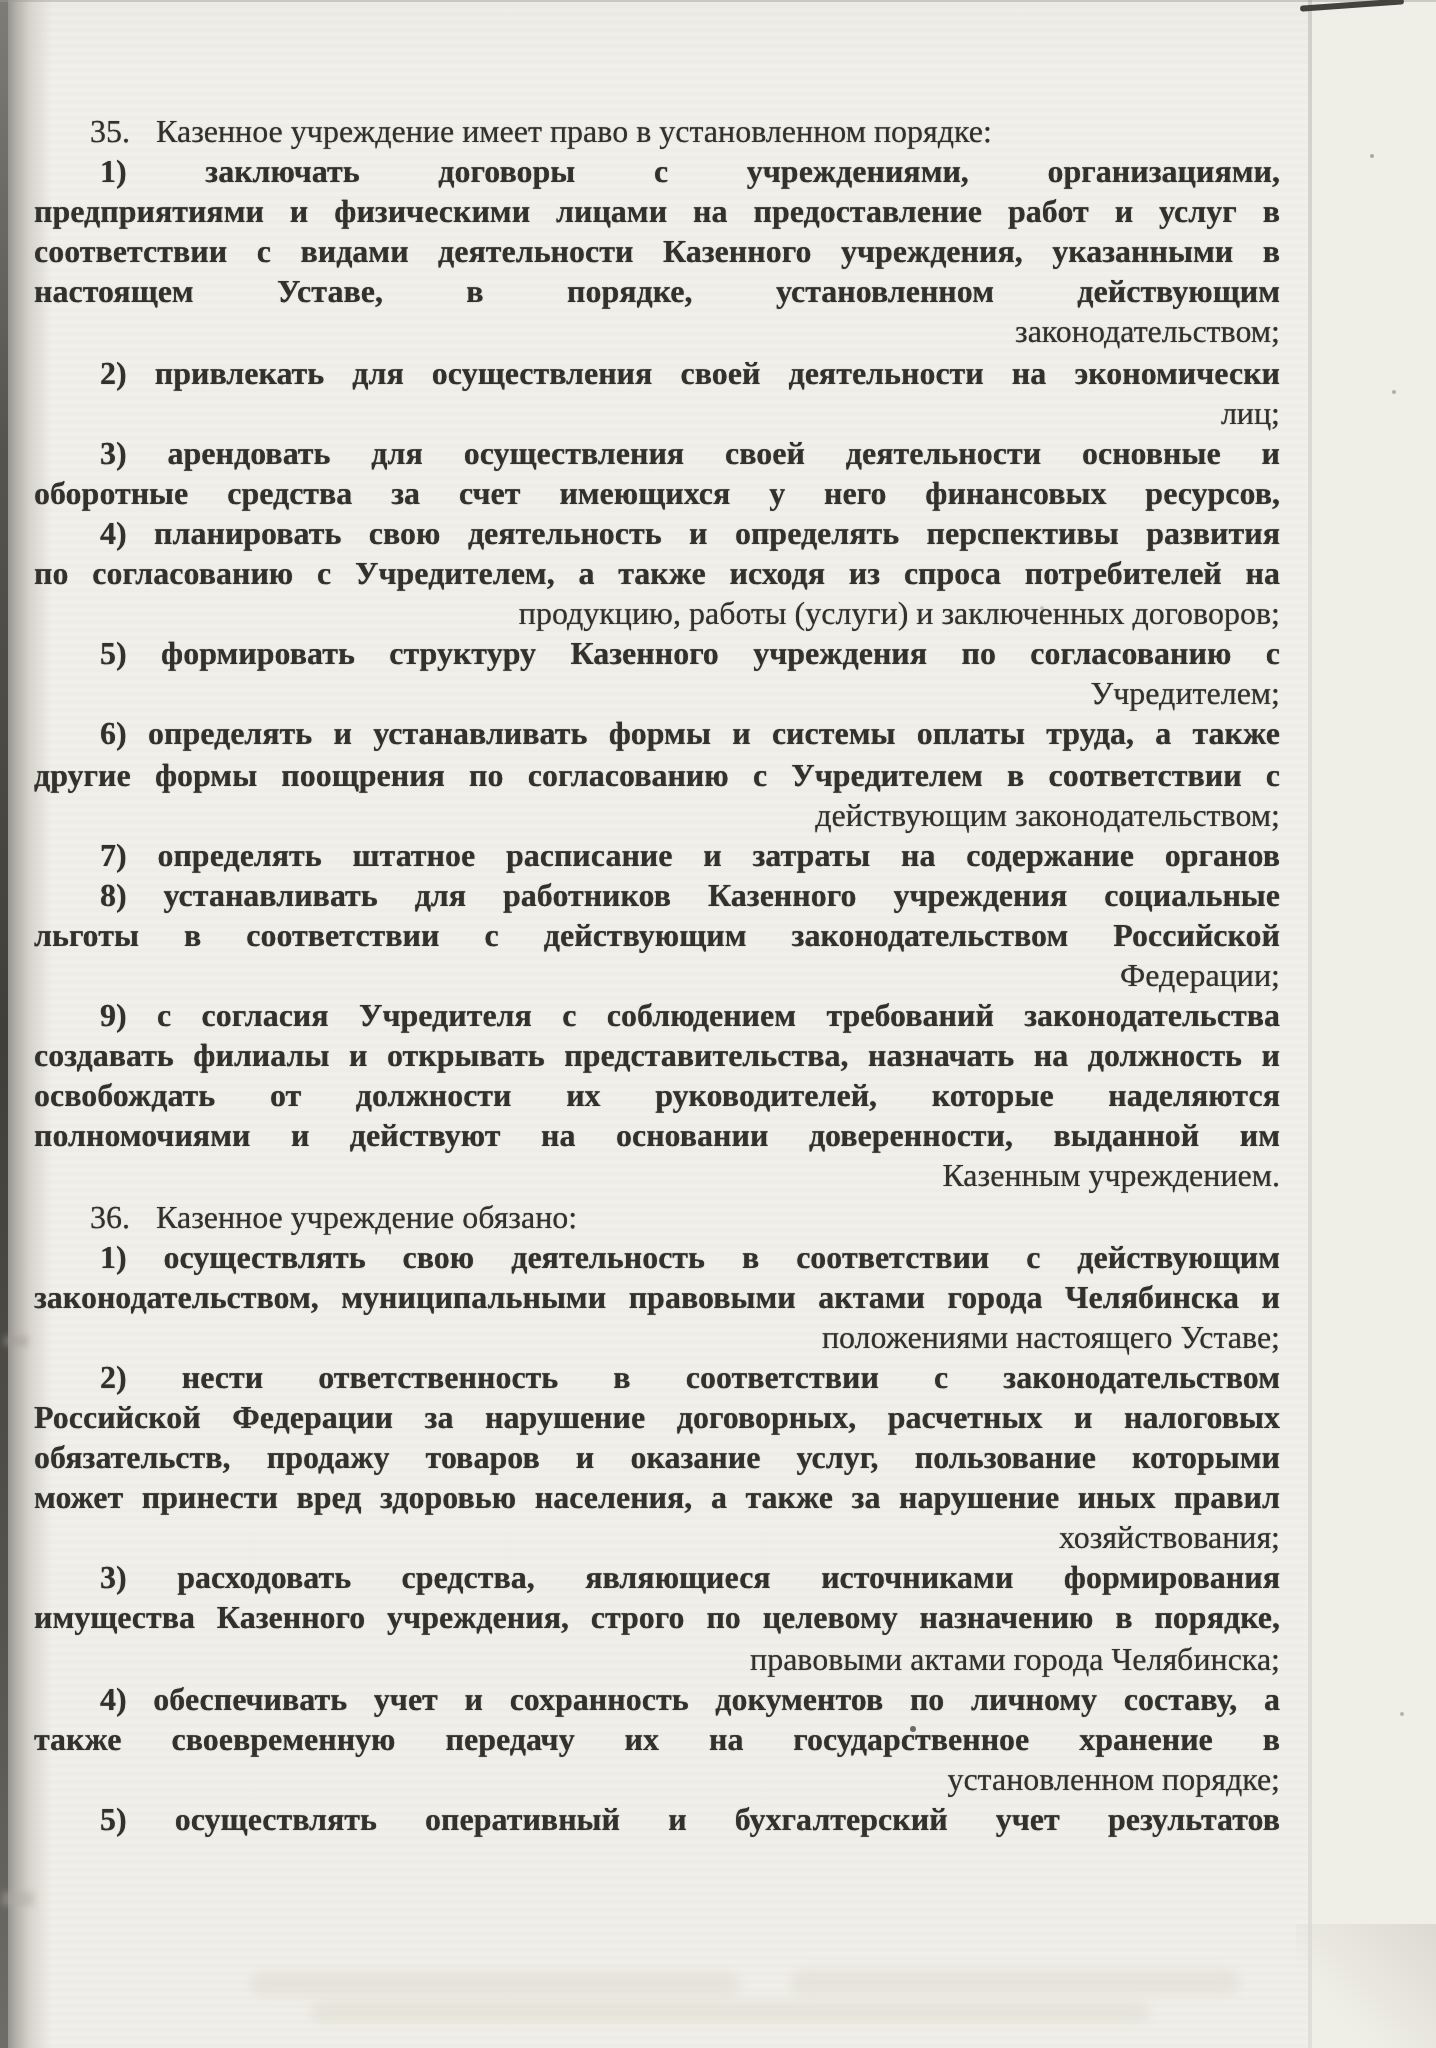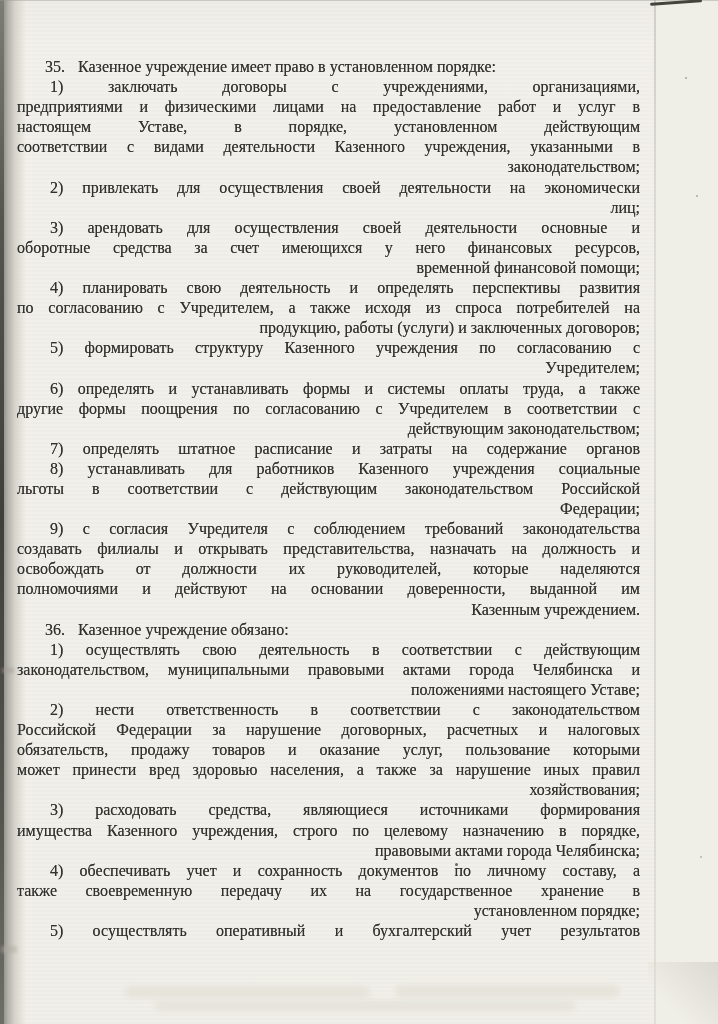--- a/index.html
+++ b/index.html
@@ -79,21 +79,21 @@
   .text-block{
     position:absolute;left:17px;top:25px;width:623px;
     color:var(--ink);
     font-size:16px;
     margin-top:32px;
   }
   .line{
     line-height:20.1px;height:20.1px;overflow:hidden;
     text-shadow:0 0 0.5px rgba(50,49,45,0.7);
   }
-  .jline{text-align:justify;text-align-last:justify;text-justify:inter-word;}
+  .jline{text-align:justify;text-align-last:justify;text-justify:inter-word;font-weight:bold;}
   .lastline{text-align:right;}
   .indent{padding-left:33px;}
   .heading{
     padding-left:28px;line-height:20.1px;height:20.1px;overflow:hidden;
     text-shadow:0 0 0.5px rgba(50,49,45,0.7);
   }
   .heading-number{margin-right:13px;}
 </style>
 </head>
 <body>
@@ -106,32 +106,31 @@
   <div class="left-edge-core"></div>
   <div class="top-hairline"></div>
   <div class="corner-mark"></div>
   <div class="corner-shade"></div>
 
   <div class="text-block">
       <div class="heading"><span class="heading-number">35.</span><span>Казенное учреждение имеет право в установленном порядке:</span></div>
       <div class="paragraph">
         <div class="line indent jline">1) заключать договоры с учреждениями, организациями,</div>
         <div class="line jline">предприятиями и физическими лицами на предоставление работ и услуг в</div>
+        <div class="line jline">соответствии с видами деятельности Казенного учреждения, указанными в</div>
         <div class="line jline">настоящем Уставе, в порядке, установленном действующим</div>
-        <div class="line jline">соответствии с видами деятельности Казенного учреждения, указанными в</div>
         <div class="line lastline">законодательством;</div>
       </div>
       <div class="paragraph">
         <div class="line indent jline">2) привлекать для осуществления своей деятельности на экономически</div>
         <div class="line lastline">лиц;</div>
       </div>
       <div class="paragraph">
         <div class="line indent jline">3) арендовать для осуществления своей деятельности основные и</div>
         <div class="line jline">оборотные средства за счет имеющихся у него финансовых ресурсов,</div>
-        <div class="line lastline">временной финансовой помощи;</div>
       </div>
       <div class="paragraph">
         <div class="line indent jline">4) планировать свою деятельность и определять перспективы развития</div>
         <div class="line jline">по согласованию с Учредителем, а также исходя из спроса потребителей на</div>
         <div class="line lastline">продукцию, работы (услуги) и заключенных договоров;</div>
       </div>
       <div class="paragraph">
         <div class="line indent jline">5) формировать структуру Казенного учреждения по согласованию с</div>
         <div class="line lastline">Учредителем;</div>
       </div>

